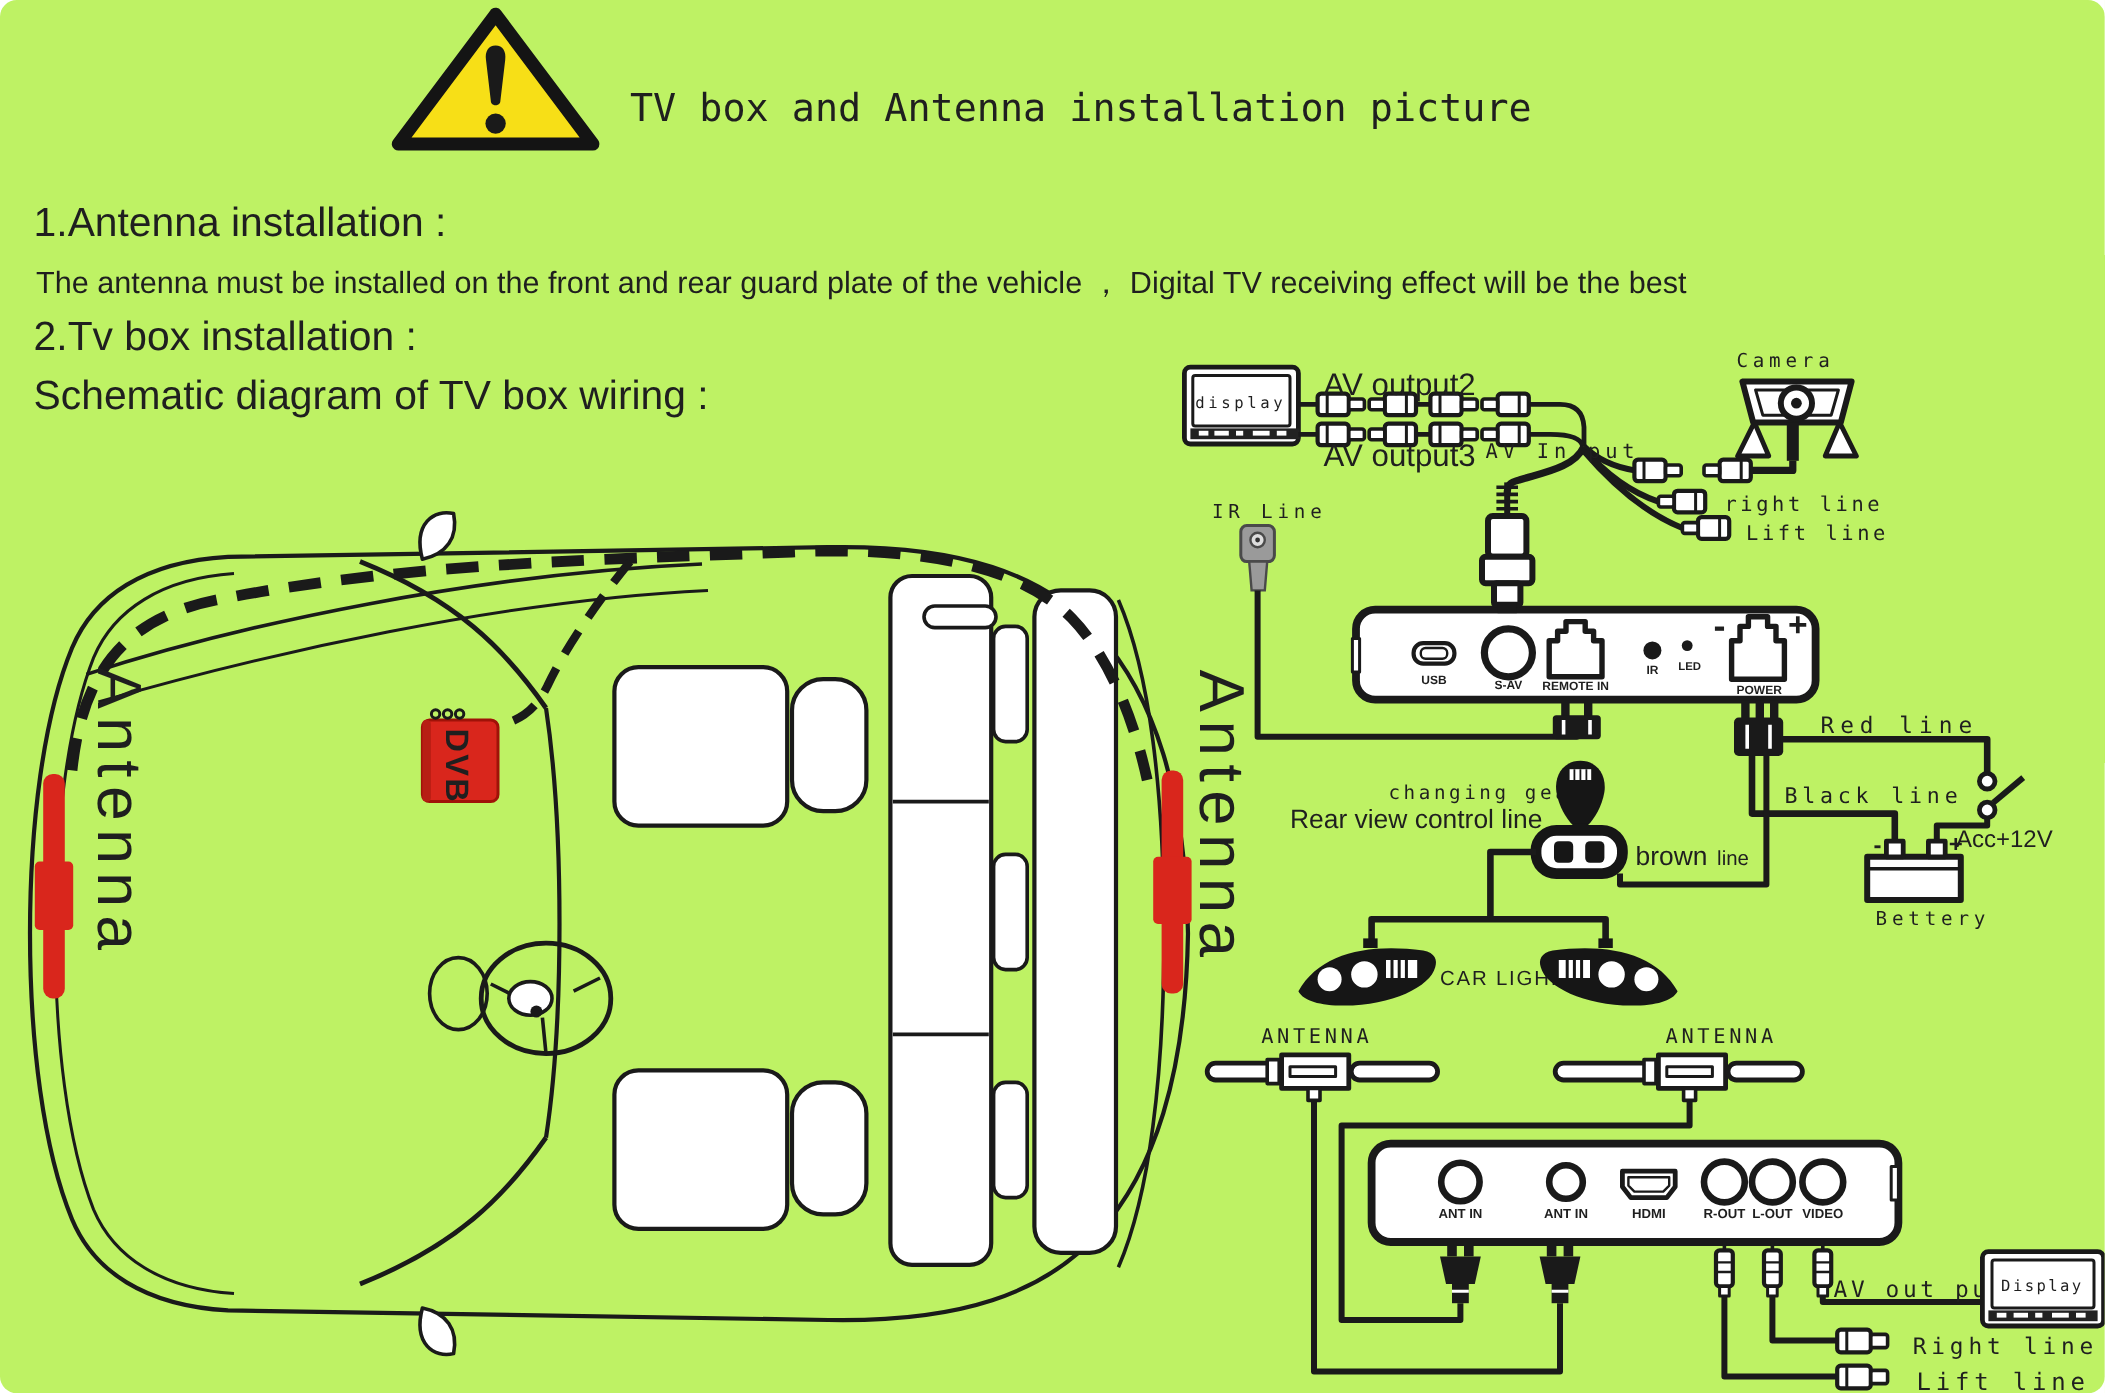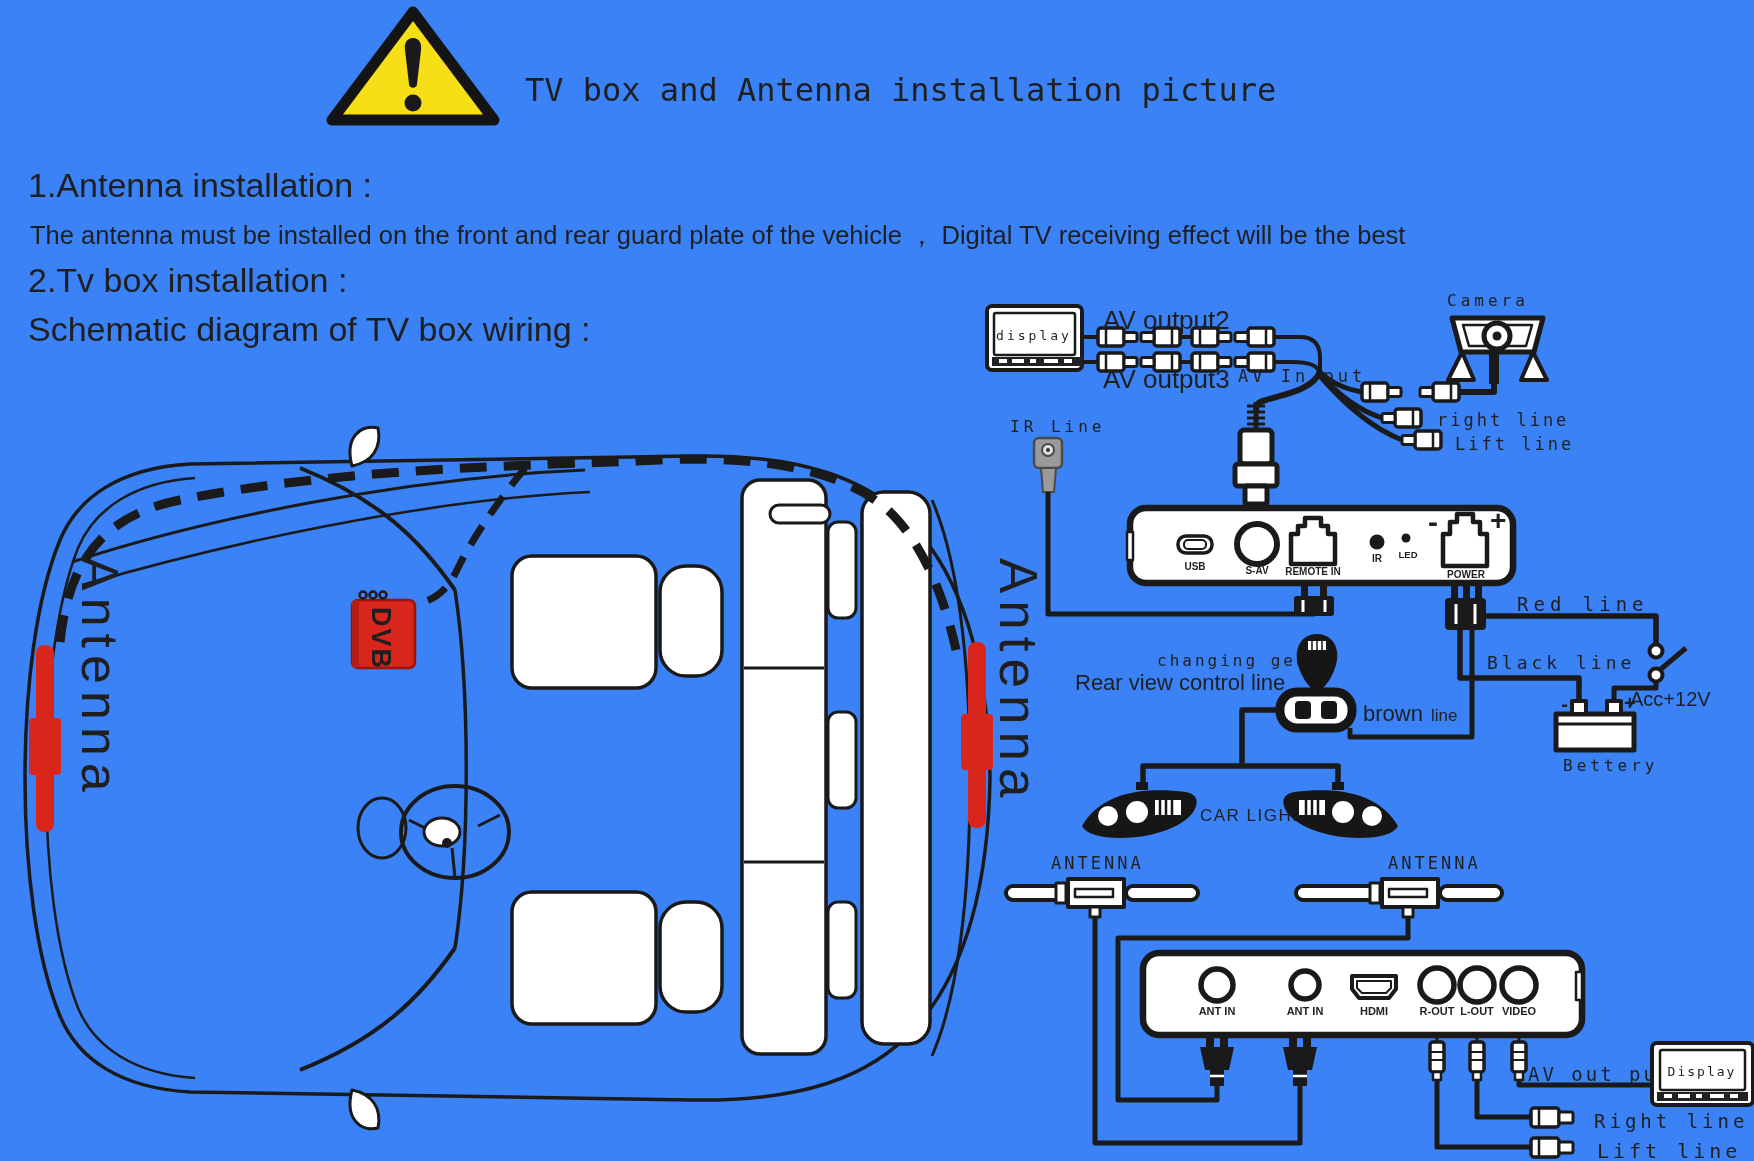--- a/index.html
+++ b/index.html
@@ -1,17 +1,17 @@
 <!DOCTYPE html>
 <html><head>
 <meta charset="utf-8">
 <style>
   html,body{margin:0;padding:0;background:#ffffff;}
-  .page{position:relative;width:1754px;height:1161px;background:#3b82f6;overflow:hidden;
-        font-family:"Liberation Sans",sans-serif;}
+  .page{position:relative;width:1754px;height:1161px;background:#bef264;overflow:hidden;
+        font-family:"Liberation Sans",sans-serif;border-radius:14px;}
   .page svg{position:absolute;left:0;top:0;}
   text{fill:#1f1f1f;}
   .sans{font-family:"Liberation Sans",sans-serif;}
   .mono{font-family:"DejaVu Sans Mono",monospace;}
   .wire{stroke:#1a1a1a;fill:none;stroke-linejoin:round;stroke-linecap:butt;}
   .ln{stroke:#1a1a1a;fill:none;stroke-linejoin:round;}
   .lnw{stroke:#1a1a1a;fill:#ffffff;stroke-linejoin:round;}
   .blk{fill:#1a1a1a;stroke:none;}
 </style>
 </head>

